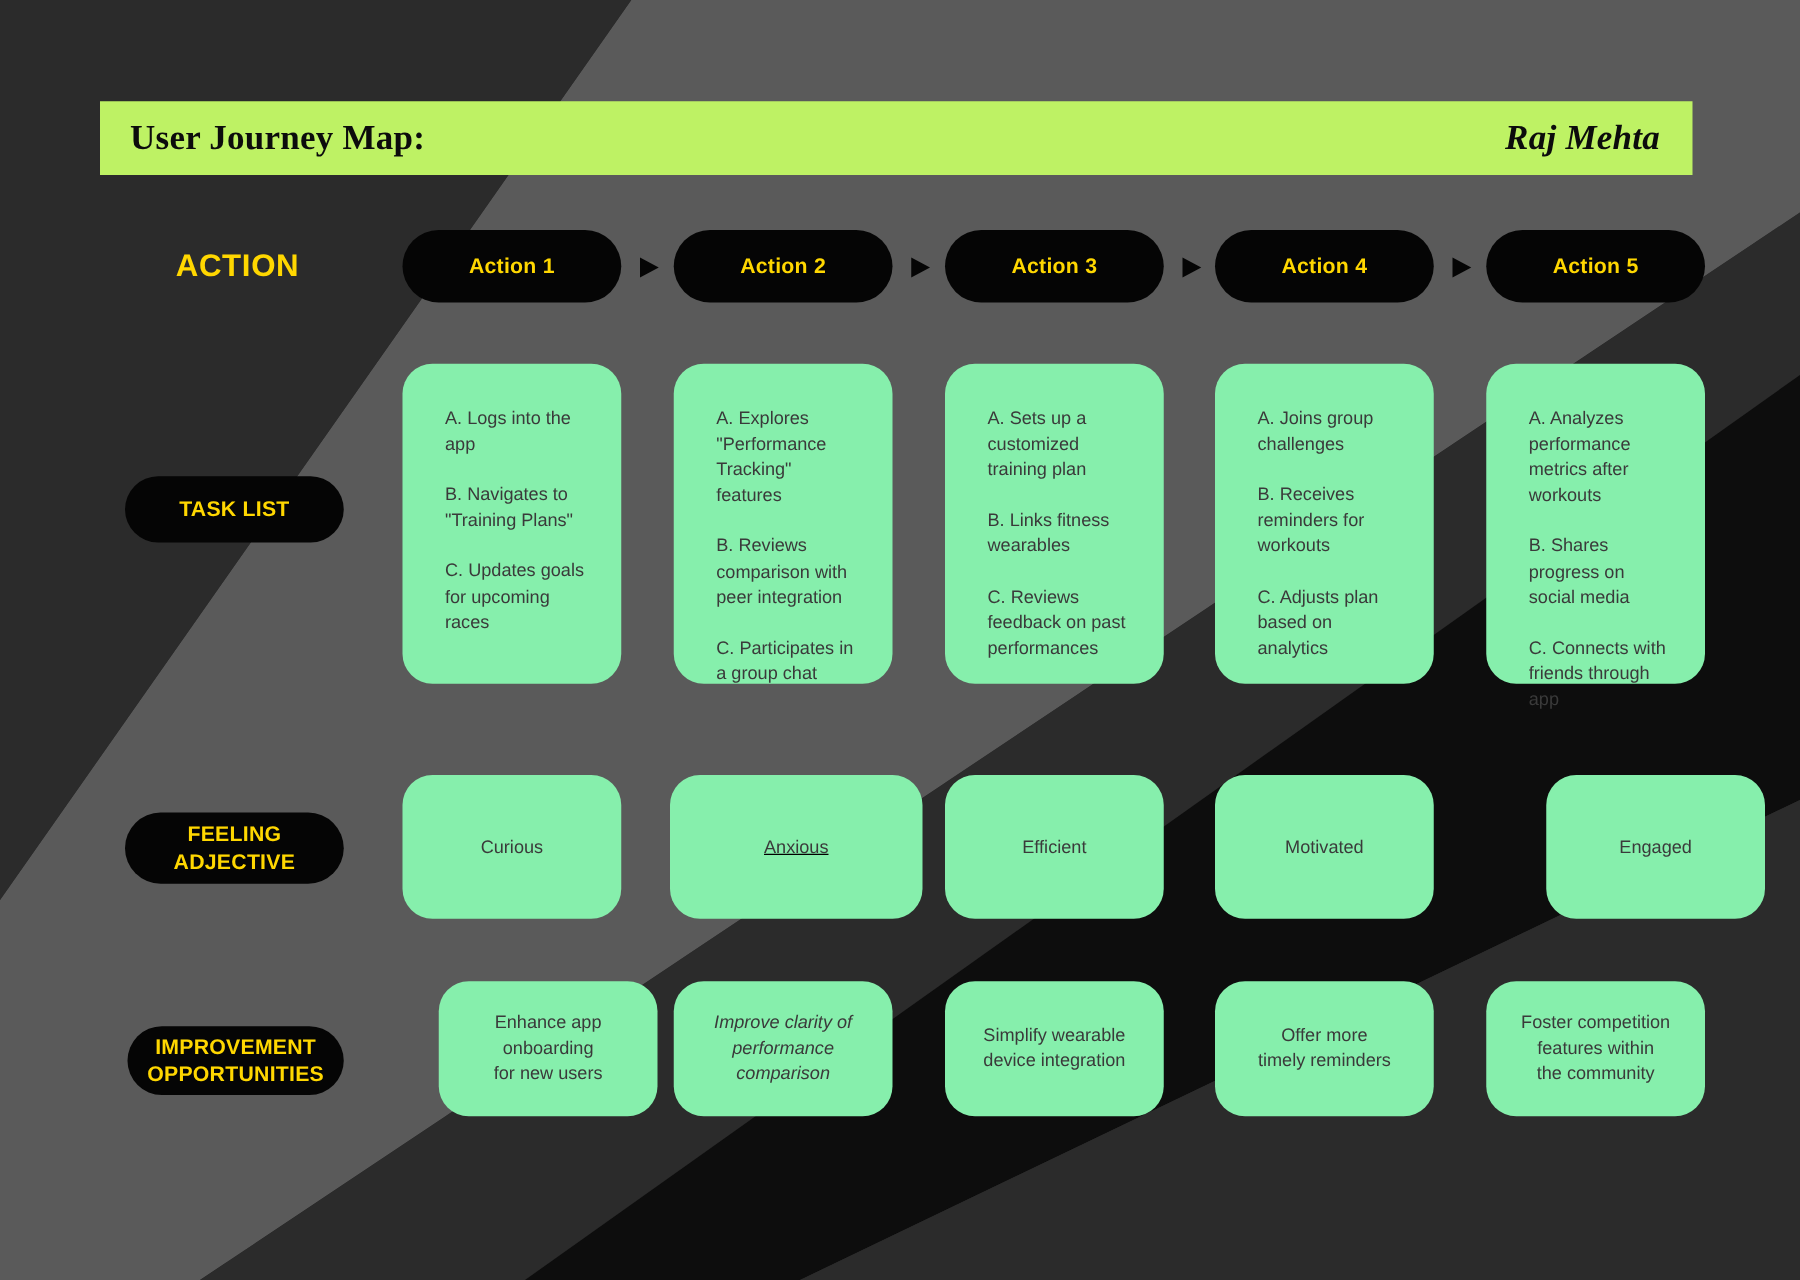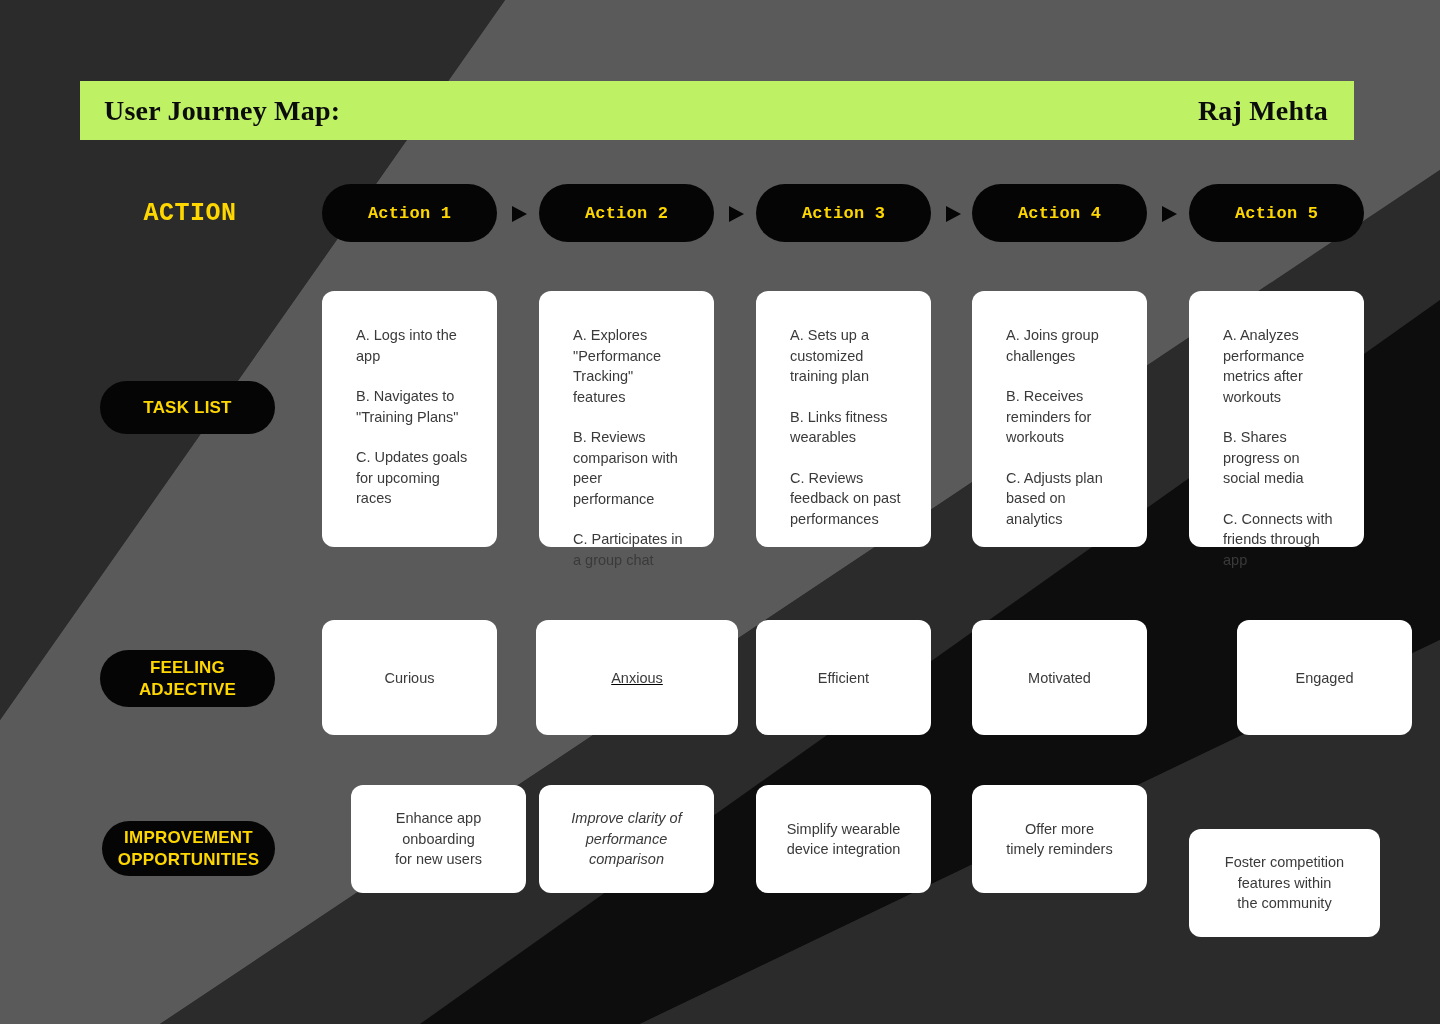--- a/index.html
+++ b/index.html
@@ -39,27 +39,28 @@
     font-size:28px;
     color:#0c0c0c;
     letter-spacing:0.2px;
   }
   .header-persona {
     font-family:"Liberation Serif", serif;
     font-weight:bold;
     font-size:28px;
     color:#0c0c0c;
     letter-spacing:0.2px;
+    font-style:italic;
   }
 
   
   .action-row {
     position:absolute;
     left:0; top:184px;
-    width:1440px; height:58px;font-family:Liberation Mono, monospace;
+    width:1440px; height:58px;
   }
   .action-label {
     position:absolute;
     left:100px; top:0;
     width:180px; height:58px;
     display:flex; align-items:center; justify-content:center;
     color:#FFD700;
     font-weight:bold;
     font-size:25px;
     letter-spacing:0.5px;
@@ -96,22 +97,22 @@
     font-weight:bold;
     font-size:17px;
     line-height:1.25;
     letter-spacing:0.2px;
     padding:0 14px;
   }
 
   
   .card {
     position:absolute;
-    background:#ffffff;
-    border-radius:12px;
+    background:#86efac;
+    border-radius:24px;
   }
   .card-tasks {
     top:291px;
     height:256px;
     padding:34px 28px 0 34px;
   }
   .card-tasks .task-line {
     color:#3a3a3a;
     font-size:14.5px;
     line-height:20.5px;
@@ -204,21 +205,21 @@
       <span>OPPORTUNITIES</span>
     </div>
 
     <div class="card card-tasks" style="left:322px; width:175px;">
       <div class="task-line">A. Logs into the app</div>
       <div class="task-line">B. Navigates to "Training Plans"</div>
       <div class="task-line">C. Updates goals for upcoming races</div>
     </div>
     <div class="card card-tasks" style="left:539px; width:175px;">
       <div class="task-line">A. Explores "Performance Tracking" features</div>
-      <div class="task-line">B. Reviews comparison with peer performance</div>
+      <div class="task-line">B. Reviews comparison with peer integration</div>
       <div class="task-line">C. Participates in a group chat</div>
     </div>
     <div class="card card-tasks" style="left:756px; width:175px;">
       <div class="task-line">A. Sets up a customized training plan</div>
       <div class="task-line">B. Links fitness wearables</div>
       <div class="task-line">C. Reviews feedback on past performances</div>
     </div>
     <div class="card card-tasks" style="left:972px; width:175px;">
       <div class="task-line">A. Joins group challenges</div>
       <div class="task-line">B. Receives reminders for workouts</div>
@@ -256,20 +257,20 @@
 performance comparison</span>
     </div>
     <div class="card card-improve" style="left:756px; width:175px;">
       <span>Simplify wearable
 device integration</span>
     </div>
     <div class="card card-improve" style="left:972px; width:175px;">
       <span>Offer more
 timely reminders</span>
     </div>
-    <div class="card card-improve" style="left:1189px; width:191px;margin-top:44px;">
+    <div class="card card-improve" style="left:1189px; width:175px;">
       <span>Foster competition
 features within
 the community</span>
     </div>
 
   </div>
 </div>
 
 </body></html>

